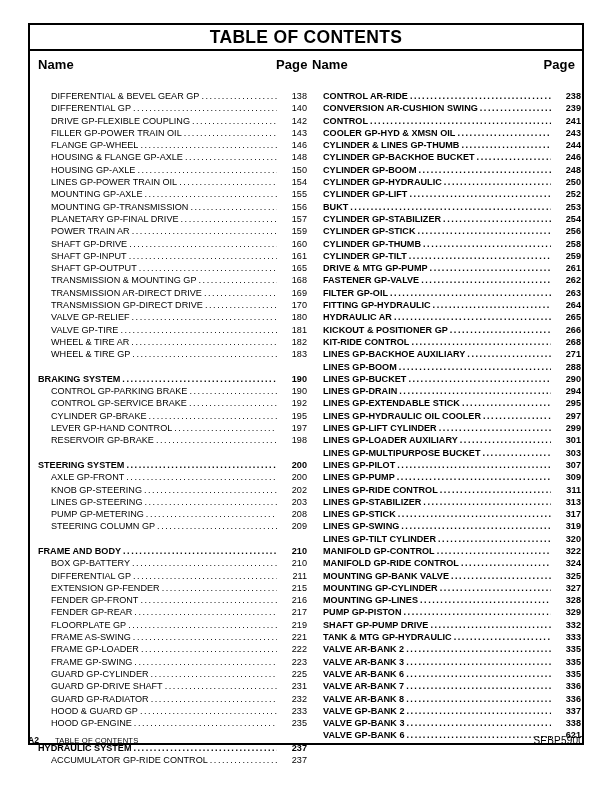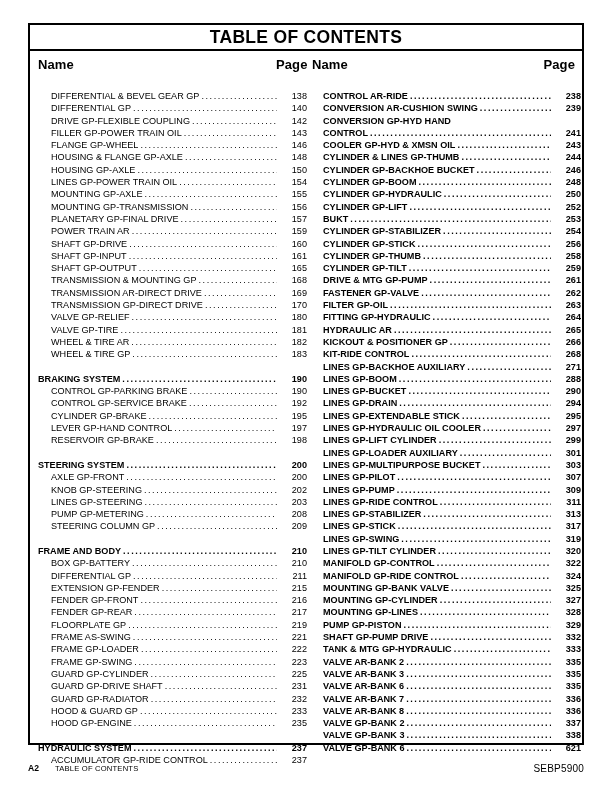--- a/index.html
+++ b/index.html
@@ -124,21 +124,21 @@
   .entry.nodots .dots,
   .entry.nodots .pageno { visibility: hidden; }
 
   .spacer { height: 12.3px; }
 
   
   .footer {
     position: absolute;
     left: 28px;
     right: 28px;
-    top: 762px;
+    top: 734px;
     height: 12px;
     display: flex;
     align-items: center;
   }
   .footer .fpage {
     font-size: 8.6px;
     font-weight: bold;
     margin-right: 16px;
   }
   .footer .ftitle {
@@ -435,25 +435,20 @@
           <div class="entry item">
             <span class="label">CONTROL AR-RIDE</span>
             <span class="dots">......................................................................</span>
             <span class="pageno">238</span>
           </div>
           <div class="entry item">
             <span class="label">CONVERSION AR-CUSHION SWING</span>
             <span class="dots">......................................................................</span>
             <span class="pageno">239</span>
           </div>
-          <div class="entry item nodots">
-            <span class="label">CONVERSION  GP-HYD  HAND</span>
-            <span class="dots">......................................................................</span>
-            <span class="pageno"></span>
-          </div>
           <div class="entry item">
             <span class="label">CONTROL</span>
             <span class="dots">......................................................................</span>
             <span class="pageno">241</span>
           </div>
           <div class="entry item">
             <span class="label">COOLER GP-HYD &amp; XMSN OIL</span>
             <span class="dots">......................................................................</span>
             <span class="pageno">243</span>
           </div>

